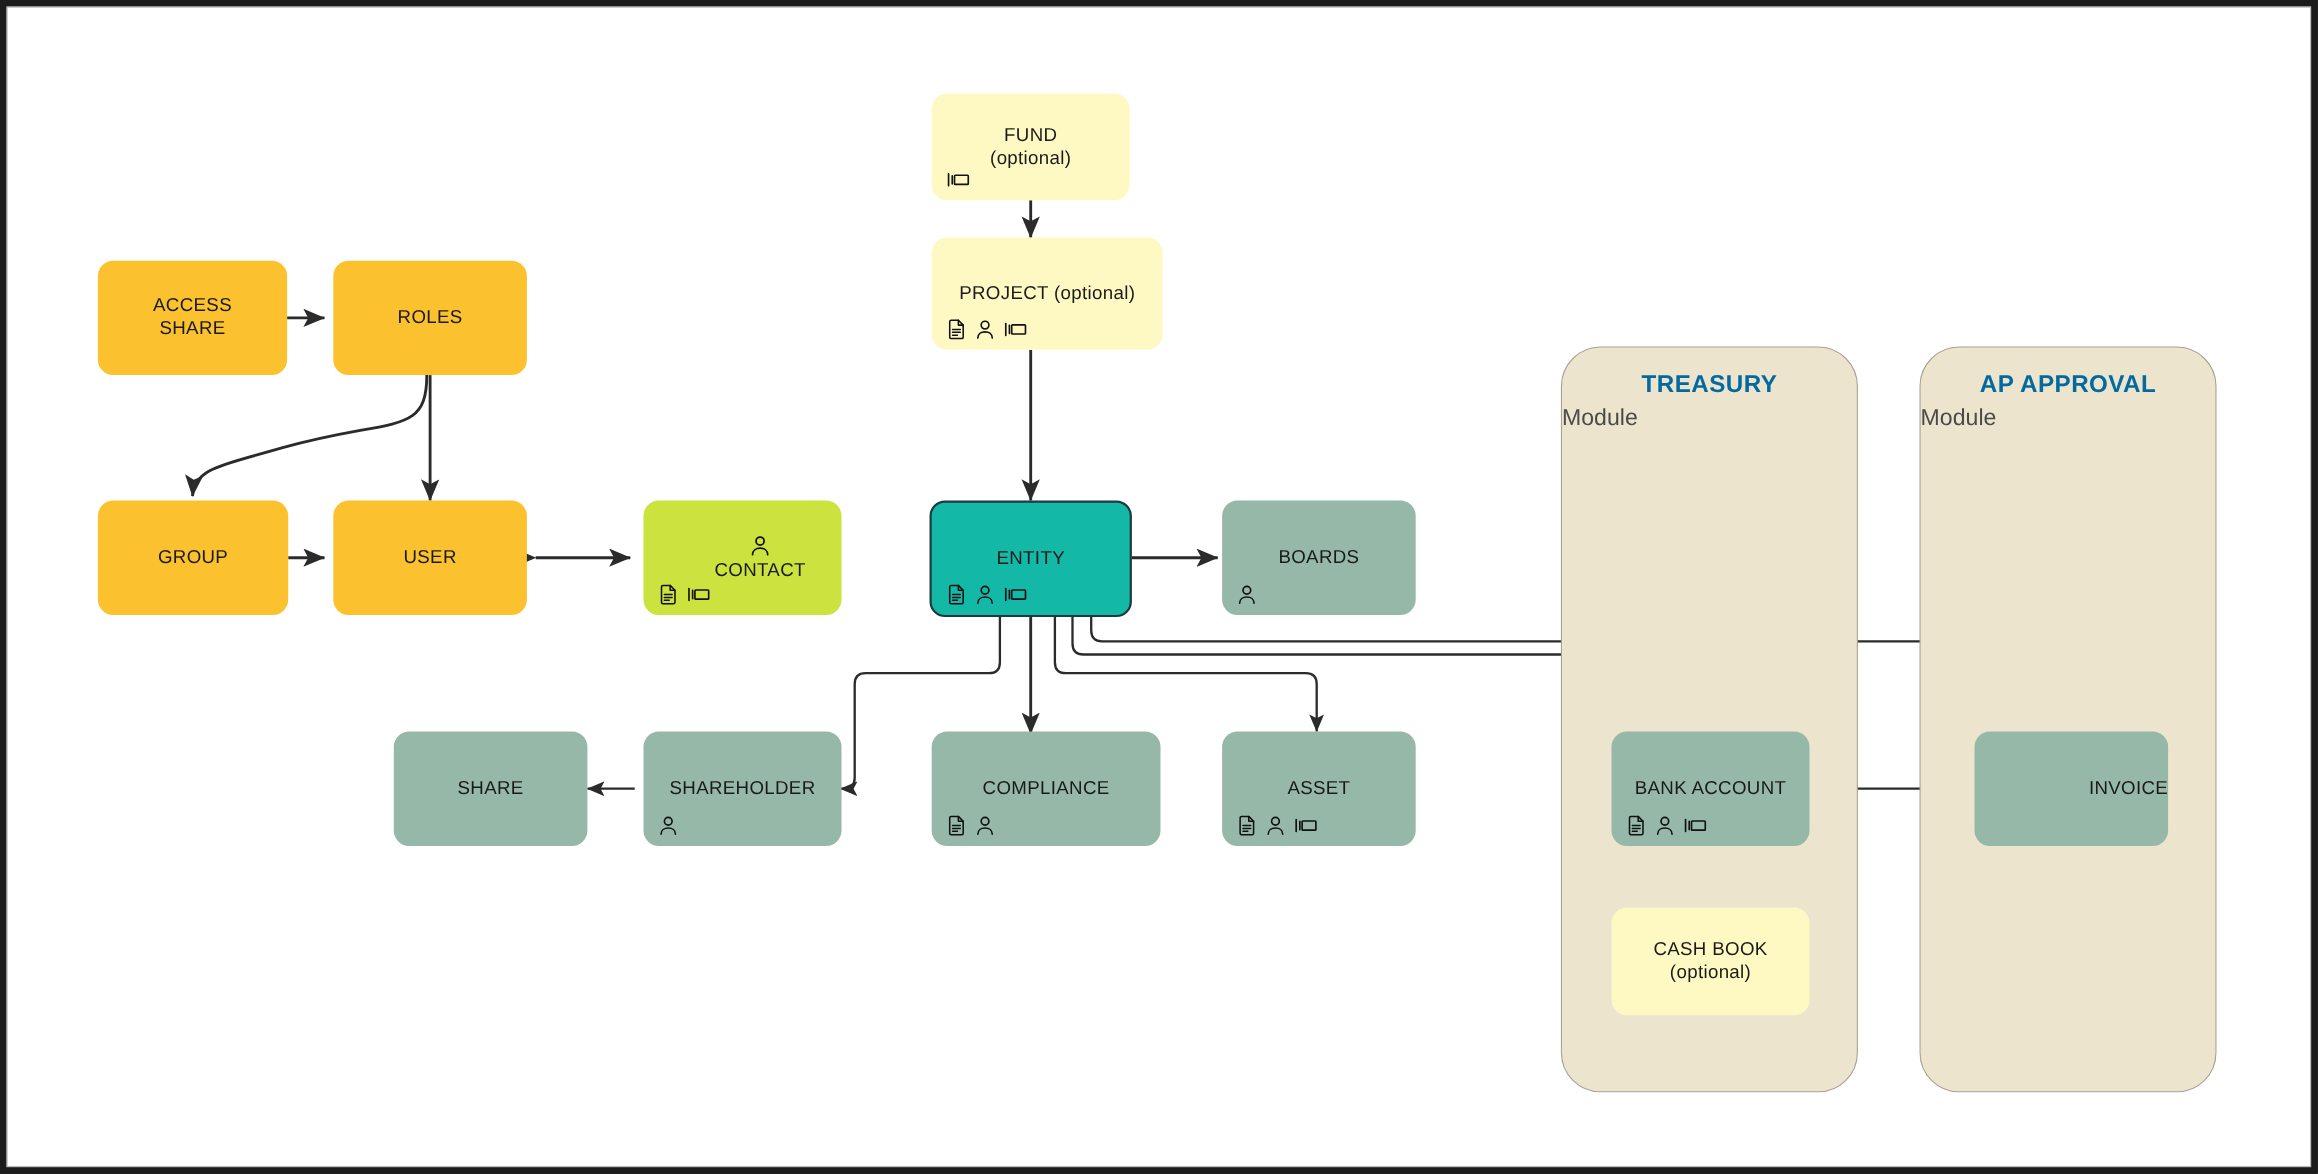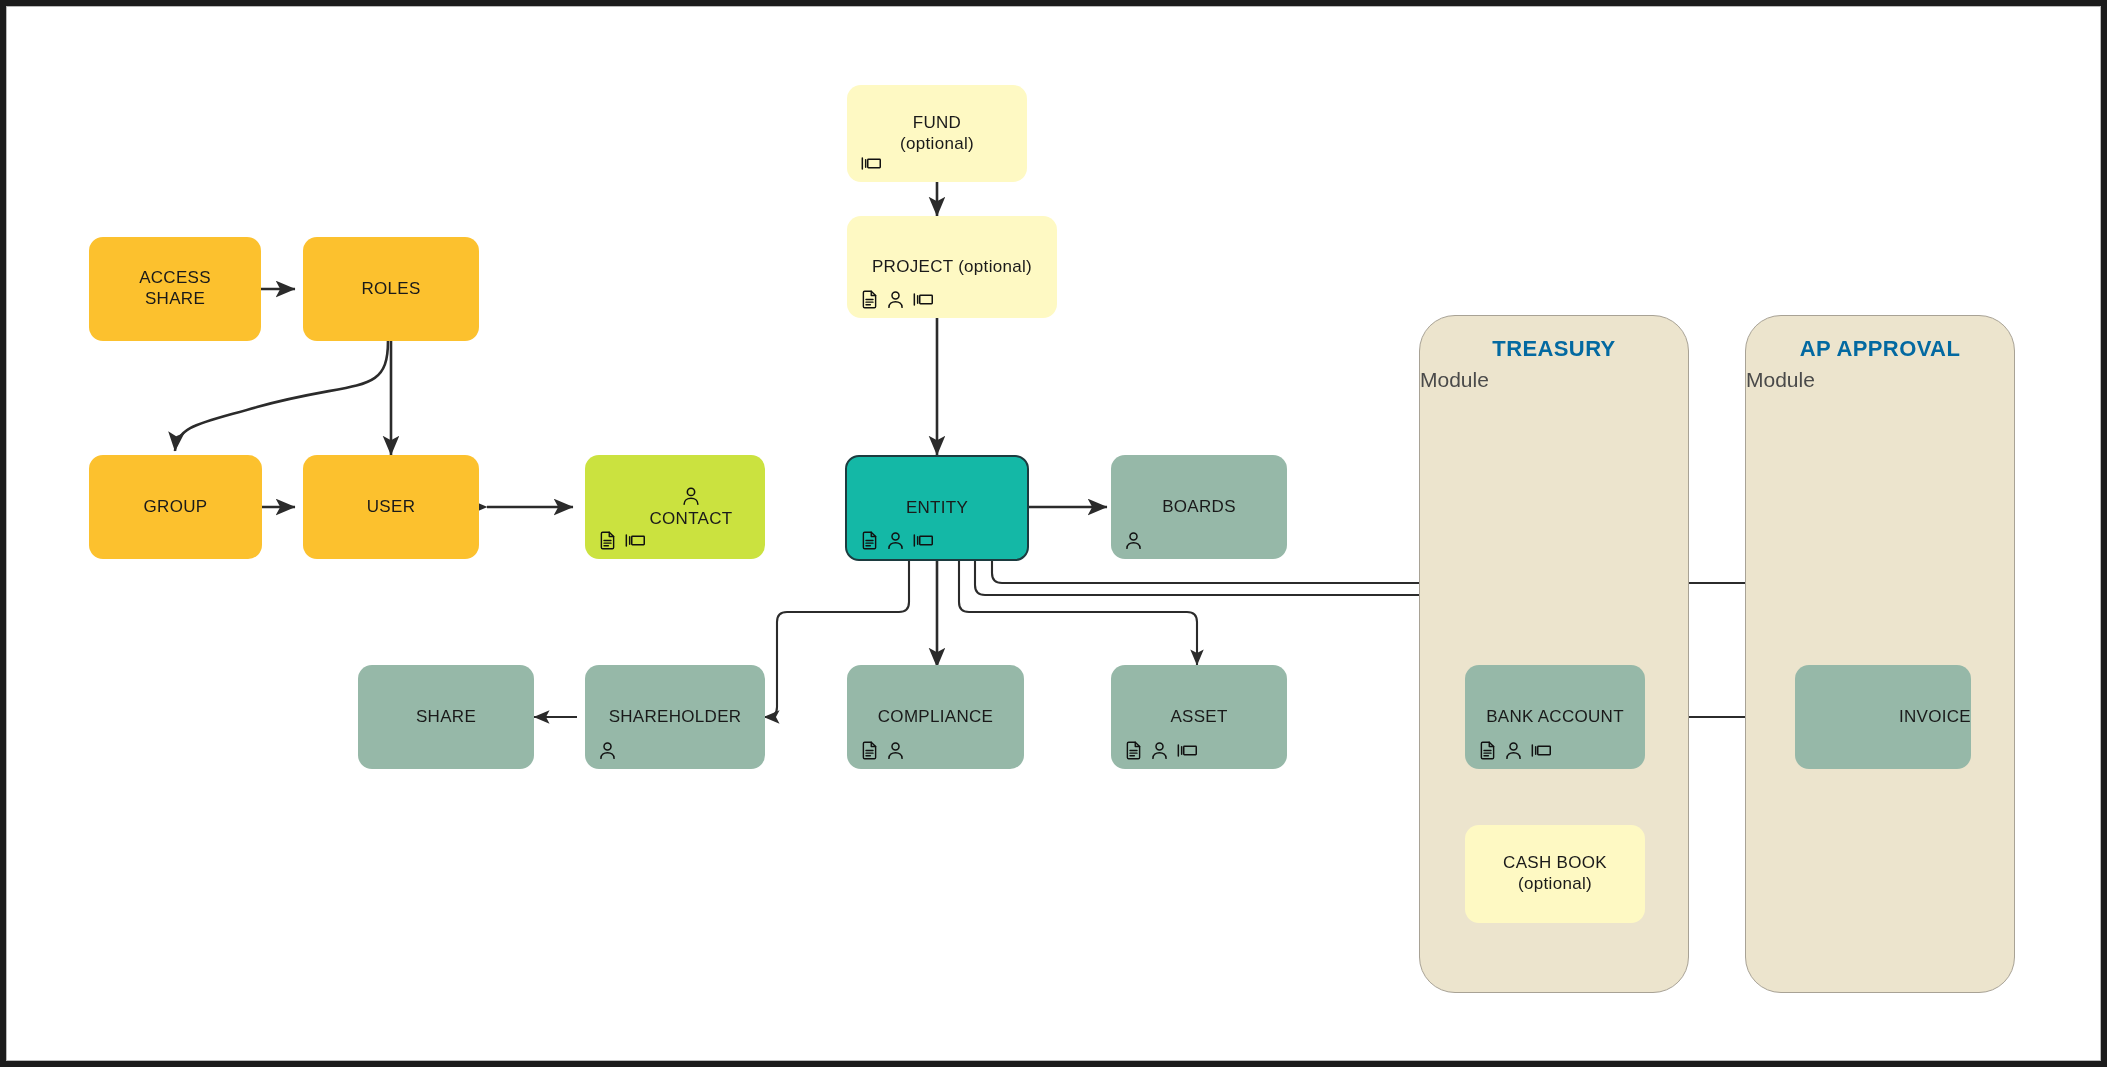--- a/index.html
+++ b/index.html
@@ -260,21 +260,21 @@
       <span class="icons bl">
         <span>
           <svg class="ic" width="21" height="21" viewBox="0 0 24 24" fill="none" stroke="#111" stroke-width="1.7" stroke-linecap="round" stroke-linejoin="round">
             <circle cx="12" cy="7.5" r="4"></circle>
               <path d="M4.5 21c0-4.2 3.4-6.5 7.5-6.5s7.5 2.3 7.5 6.5"></path>
           </svg>
         </span>
       </span>
     </div>
 
-    <div class="node sage" style="left:840px;top:658px;width:177px;height:104px;">
+    <div class="node sage" style="left:840px;top:658px;width:208px;height:104px;">
       <span class="lbl">COMPLIANCE</span>
       <span class="icons bl">
         <span>
           <svg class="ic" width="21" height="21" viewBox="0 0 24 24" fill="none" stroke="#111" stroke-width="1.6" stroke-linecap="round" stroke-linejoin="round">
             <path d="M14 2.5H6.5A1.5 1.5 0 0 0 5 4v16a1.5 1.5 0 0 0 1.5 1.5h11A1.5 1.5 0 0 0 19 20V7.5z"></path>
             <path d="M14 2.5V7.5H19"></path>
               <path d="M8 12h8M8 15h8M8 18h5"></path>
           </svg>
         </span>
         <span>

